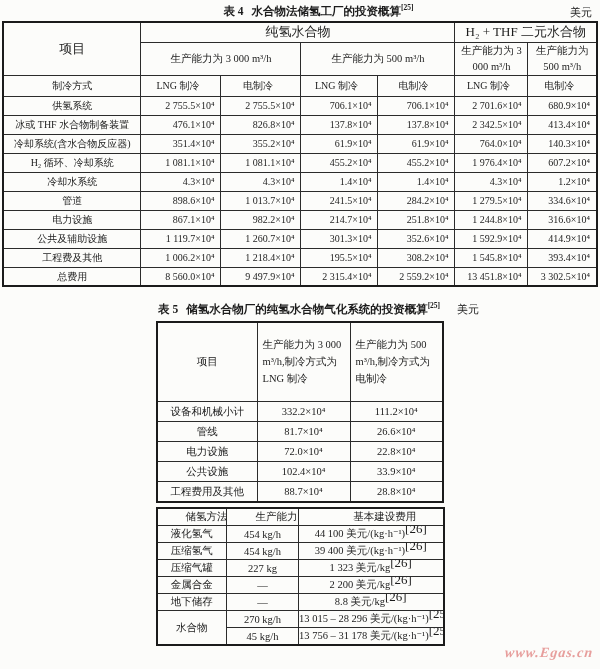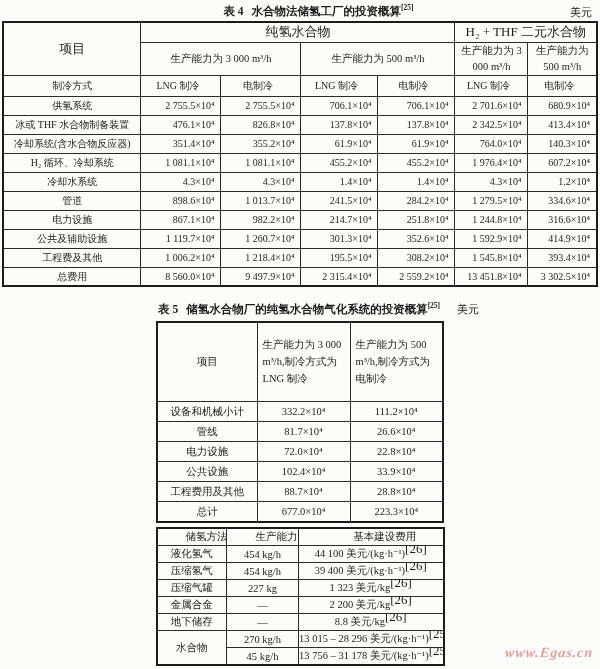--- a/index.html
+++ b/index.html
@@ -230,25 +230,20 @@
         <tr>
           <td><span>公共设施</span></td>
           <td><span>102.4×10⁴</span></td>
           <td><span>33.9×10⁴</span></td>
         </tr>
         <tr>
           <td><span>工程费用及其他</span></td>
           <td><span>88.7×10⁴</span></td>
           <td><span>28.8×10⁴</span></td>
         </tr>
-        <tr>
-          <td><span>总计</span></td>
-          <td><span>677.0×10⁴</span></td>
-          <td><span>223.3×10⁴</span></td>
-        </tr>
       </tbody>
   </table>
 
 
   <table class="t6">
     <colgroup>
         <col style="width:70px">
         <col style="width:72px">
         <col style="width:145px">
       </colgroup>

